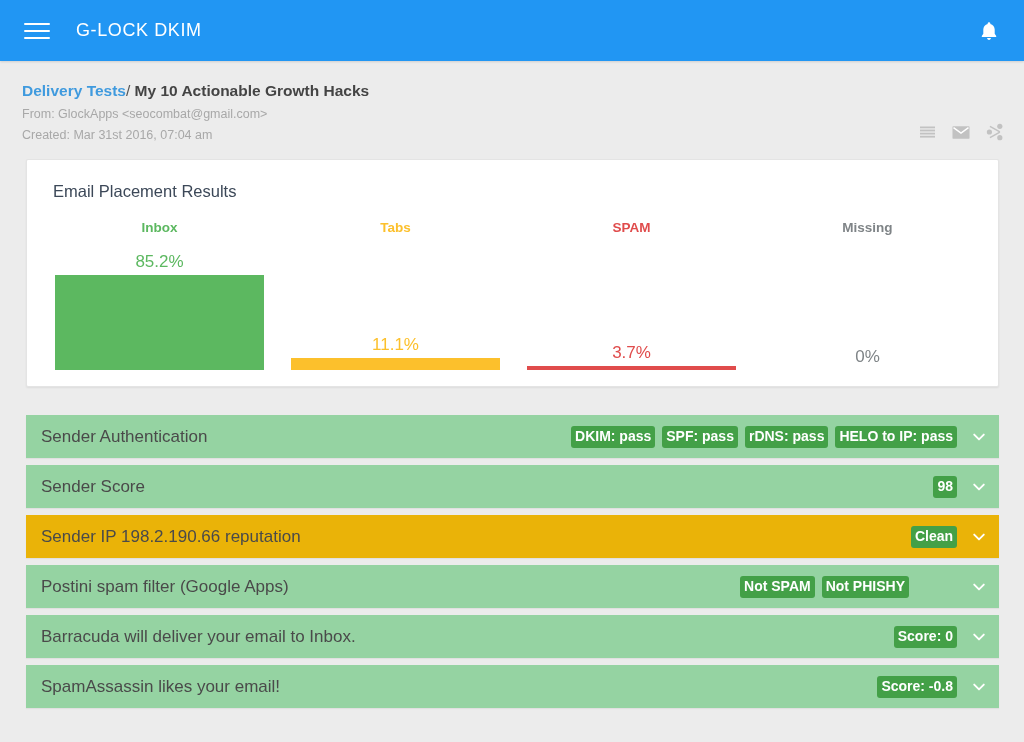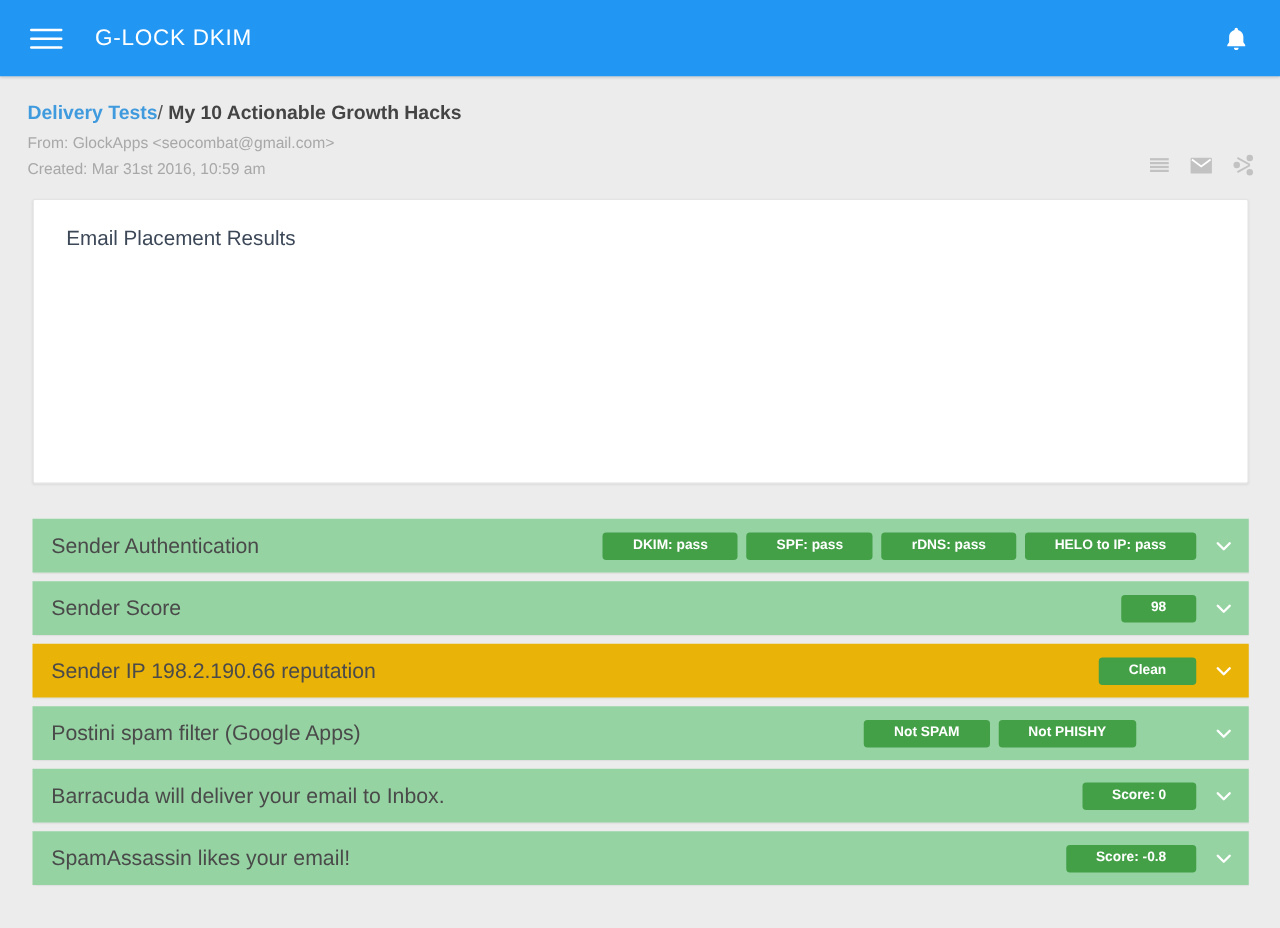--- a/index.html
+++ b/index.html
@@ -182,24 +182,24 @@
   }
   .badges {
     display: flex;
     align-items: center;
     gap: 7px;
     margin-right: 10px;
   }
   .badge {
     background: #43a047;
     color: #ffffff;
-    font-size: 11px;
+    font-size: 14px;
     font-weight: bold;
     border-radius: 3px;
-    padding: 5px 24px 6px;
+    padding: 5px 4px 6px;
     line-height: 11px;
     white-space: nowrap;
     cursor: pointer;
   }
   .chev {
     width: 24px;
     height: 24px;
     display: flex;
     align-items: center;
     justify-content: center;
@@ -224,21 +224,21 @@
       <path d="M8.1 18.1c0 1.05.85 1.9 1.9 1.9s1.9-.85 1.9-1.9z" fill="#ffffff"></path>
     </svg>
   </div>
 </div>
 
 <div class="crumbs-wrap">
   <div class="breadcrumb">
     <a>Delivery Tests</a><span class="sep">/</span> <span>My 10 Actionable Growth Hacks</span>
   </div>
   <div class="meta-line">From: GlockApps &lt;seocombat@gmail.com&gt;</div>
-  <div class="meta-line">Created: Mar 31st 2016, 10:59 am</div>
+  <div class="meta-line">Created: Mar 31st 2016, 07:04 am</div>
 
   <div class="tool-icons">
     <div class="ticon">
       <svg width="17" height="14" viewBox="0 0 17 14" aria-hidden="true">
         <g fill="#c2c2c2">
           <rect x="1" y="1.5" width="15" height="1.8"></rect>
           <rect x="1" y="4.6" width="15" height="1.8"></rect>
           <rect x="1" y="7.7" width="15" height="1.8"></rect>
           <rect x="1" y="10.8" width="15" height="1.8"></rect>
         </g>
@@ -260,20 +260,41 @@
           <rect x="3.2" y="11.2" width="11.4" height="1.5" transform="rotate(-29 8.9 11.9)"></rect>
         </g>
       </svg>
     </div>
   </div>
 </div>
 
 <div class="card">
   <div class="card-title">Email Placement Results</div>
 
+  <div class="chart" id="chart">
+      <div class="col" style="left: 28px; width: 209px;">
+        <div class="col-label" style="color: rgb(92, 184, 96);">Inbox</div>
+        <div class="col-value" style="color: rgb(92, 184, 96); bottom: 98px;">85.2%</div>
+        <div class="bar" style="height: 95px; background: rgb(92, 184, 96);"></div>
+      </div>
+      <div class="col" style="left: 264px; width: 209px;">
+        <div class="col-label" style="color: rgb(252, 192, 44);">Tabs</div>
+        <div class="col-value" style="color: rgb(252, 192, 44); bottom: 15px;">11.1%</div>
+        <div class="bar" style="height: 12px; background: rgb(252, 192, 44);"></div>
+      </div>
+      <div class="col" style="left: 500px; width: 209px;">
+        <div class="col-label" style="color: rgb(224, 76, 76);">SPAM</div>
+        <div class="col-value" style="color: rgb(224, 76, 76); bottom: 7px;">3.7%</div>
+        <div class="bar" style="height: 4px; background: rgb(224, 76, 76);"></div>
+      </div>
+      <div class="col" style="left: 736px; width: 209px;">
+        <div class="col-label" style="color: rgb(127, 132, 135);">Missing</div>
+        <div class="col-value" style="color: rgb(127, 132, 135); bottom: 3px;">0%</div>
+      </div>
+    </div>
 </div>
 
 <div class="rows" id="rows">
     <div class="row" style="background: rgb(149, 211, 162);">
       <div class="row-title">Sender Authentication</div>
       <div class="badges">
         <span class="badge" style="background: rgb(67, 160, 71);">DKIM: pass</span>
         <span class="badge" style="background: rgb(67, 160, 71);">SPF: pass</span>
         <span class="badge" style="background: rgb(67, 160, 71);">rDNS: pass</span>
         <span class="badge" style="background: rgb(67, 160, 71);">HELO to IP: pass</span>

